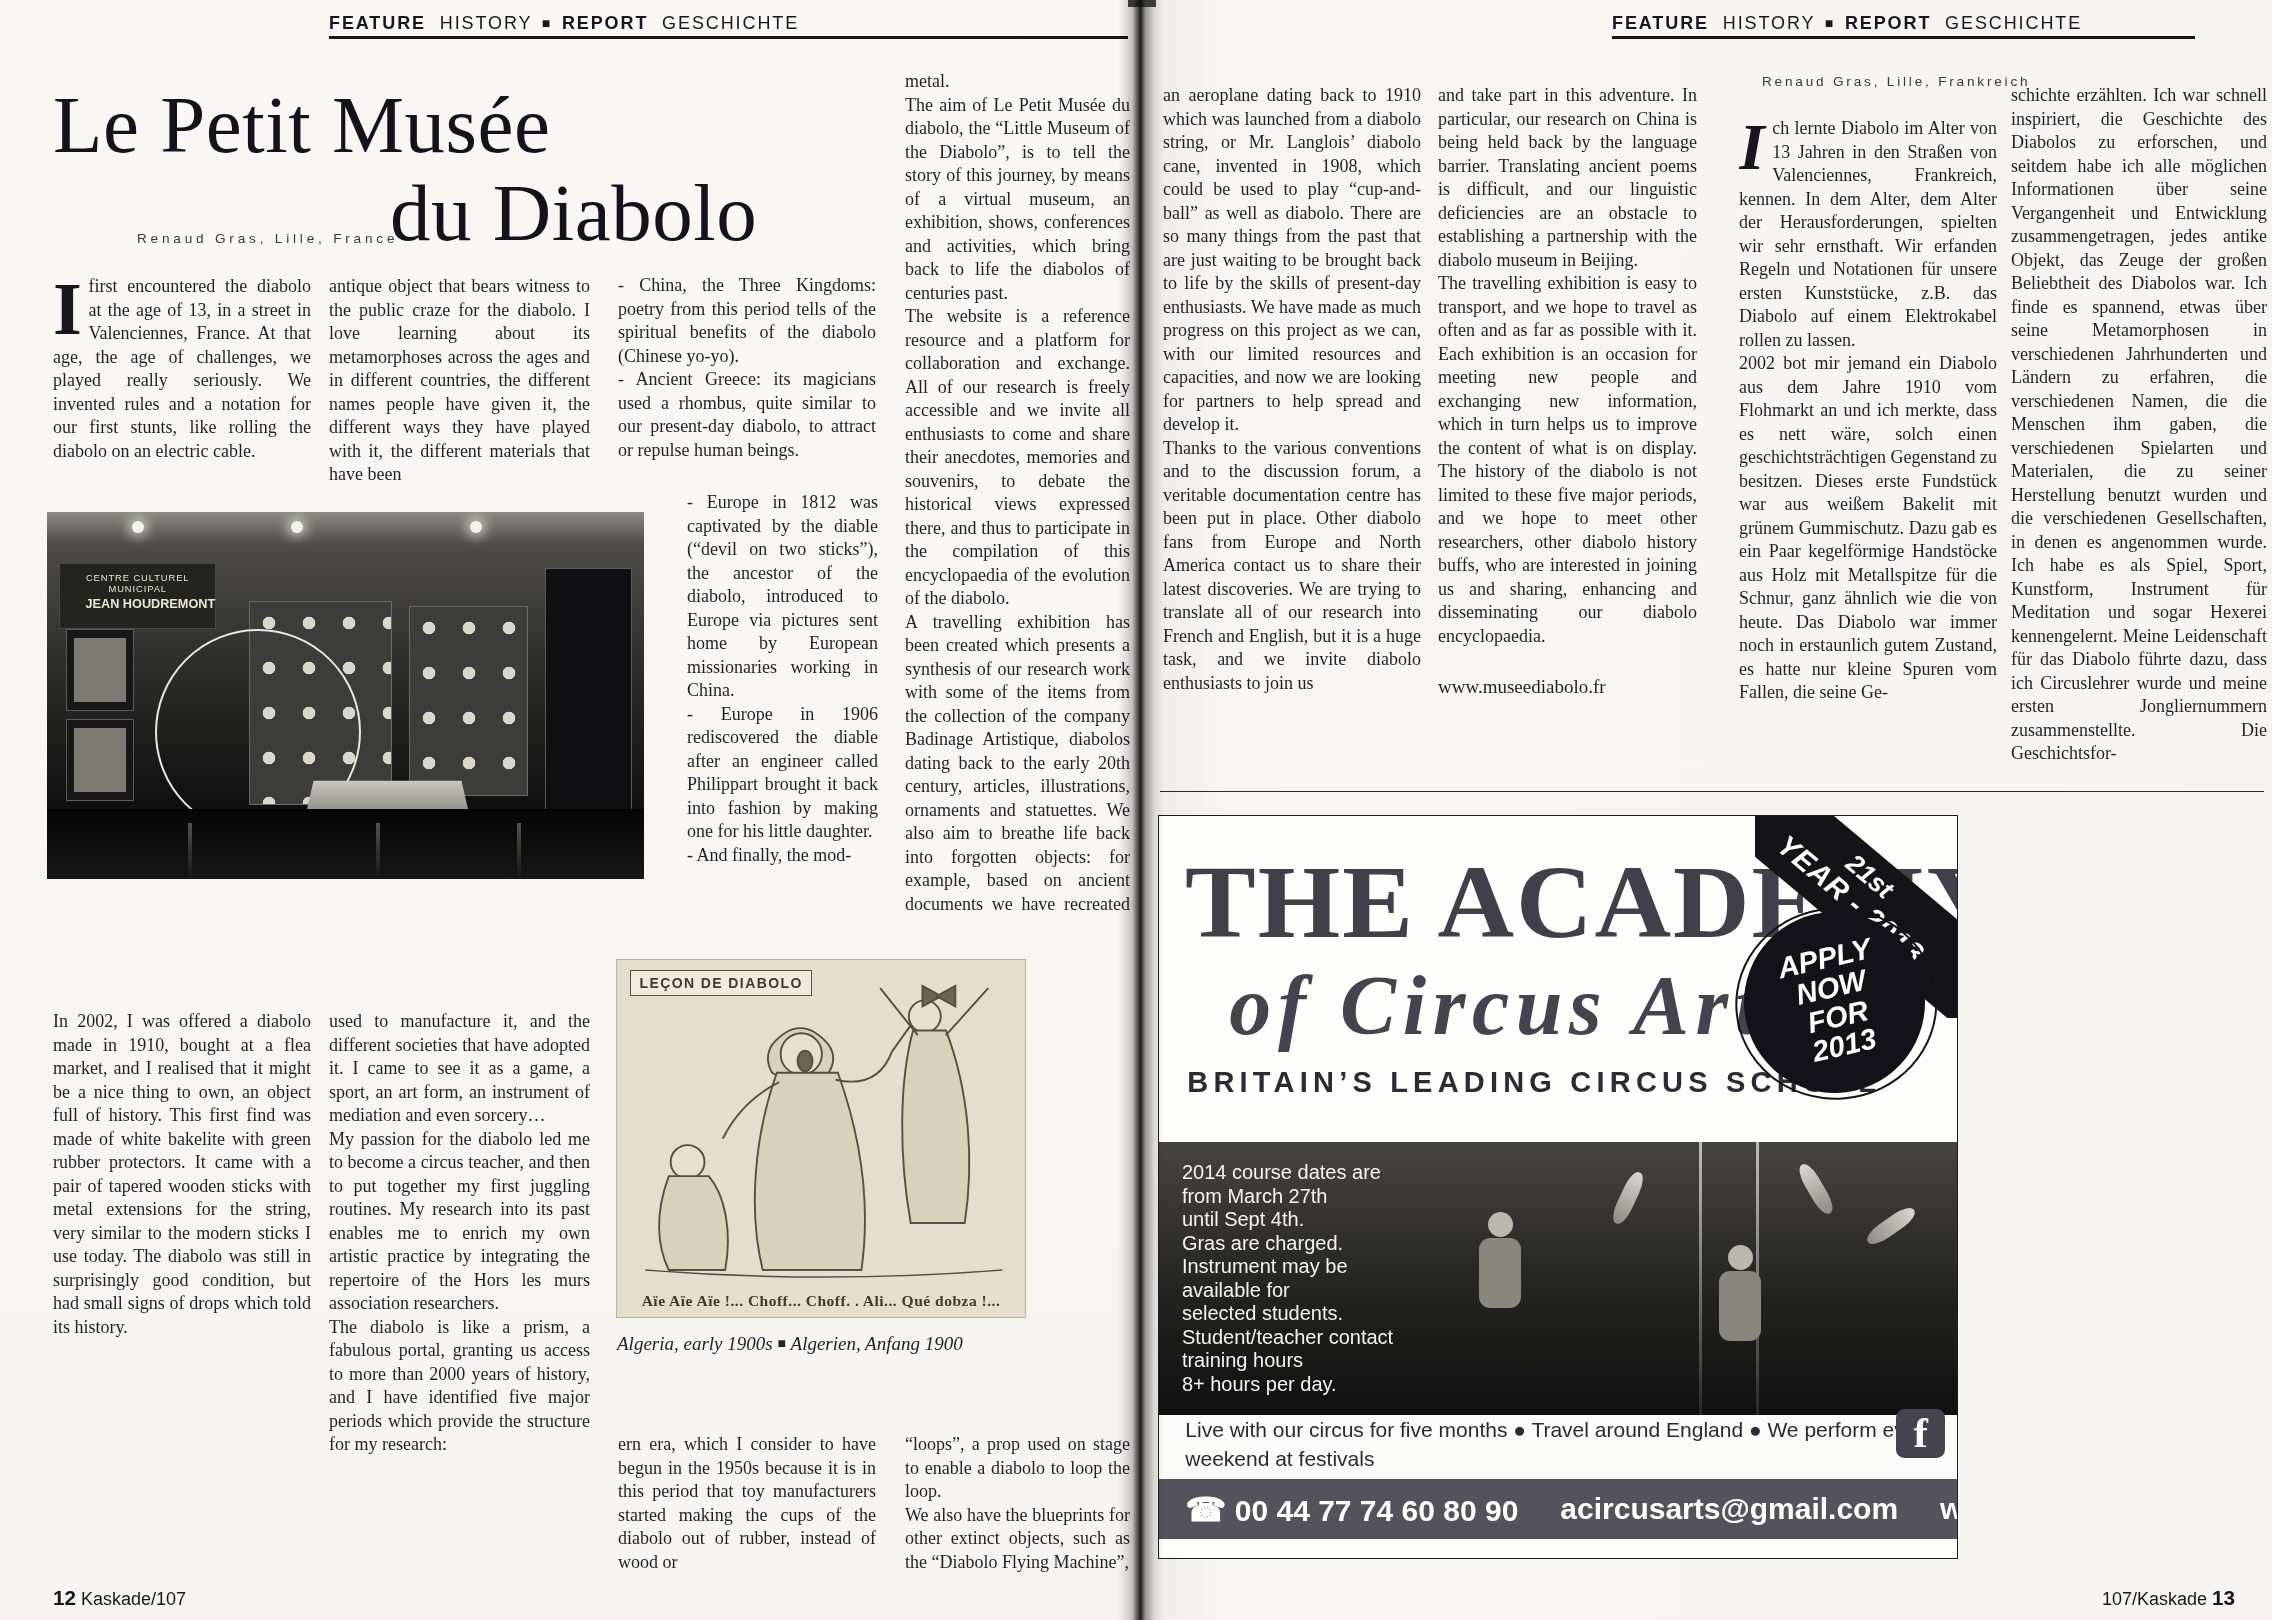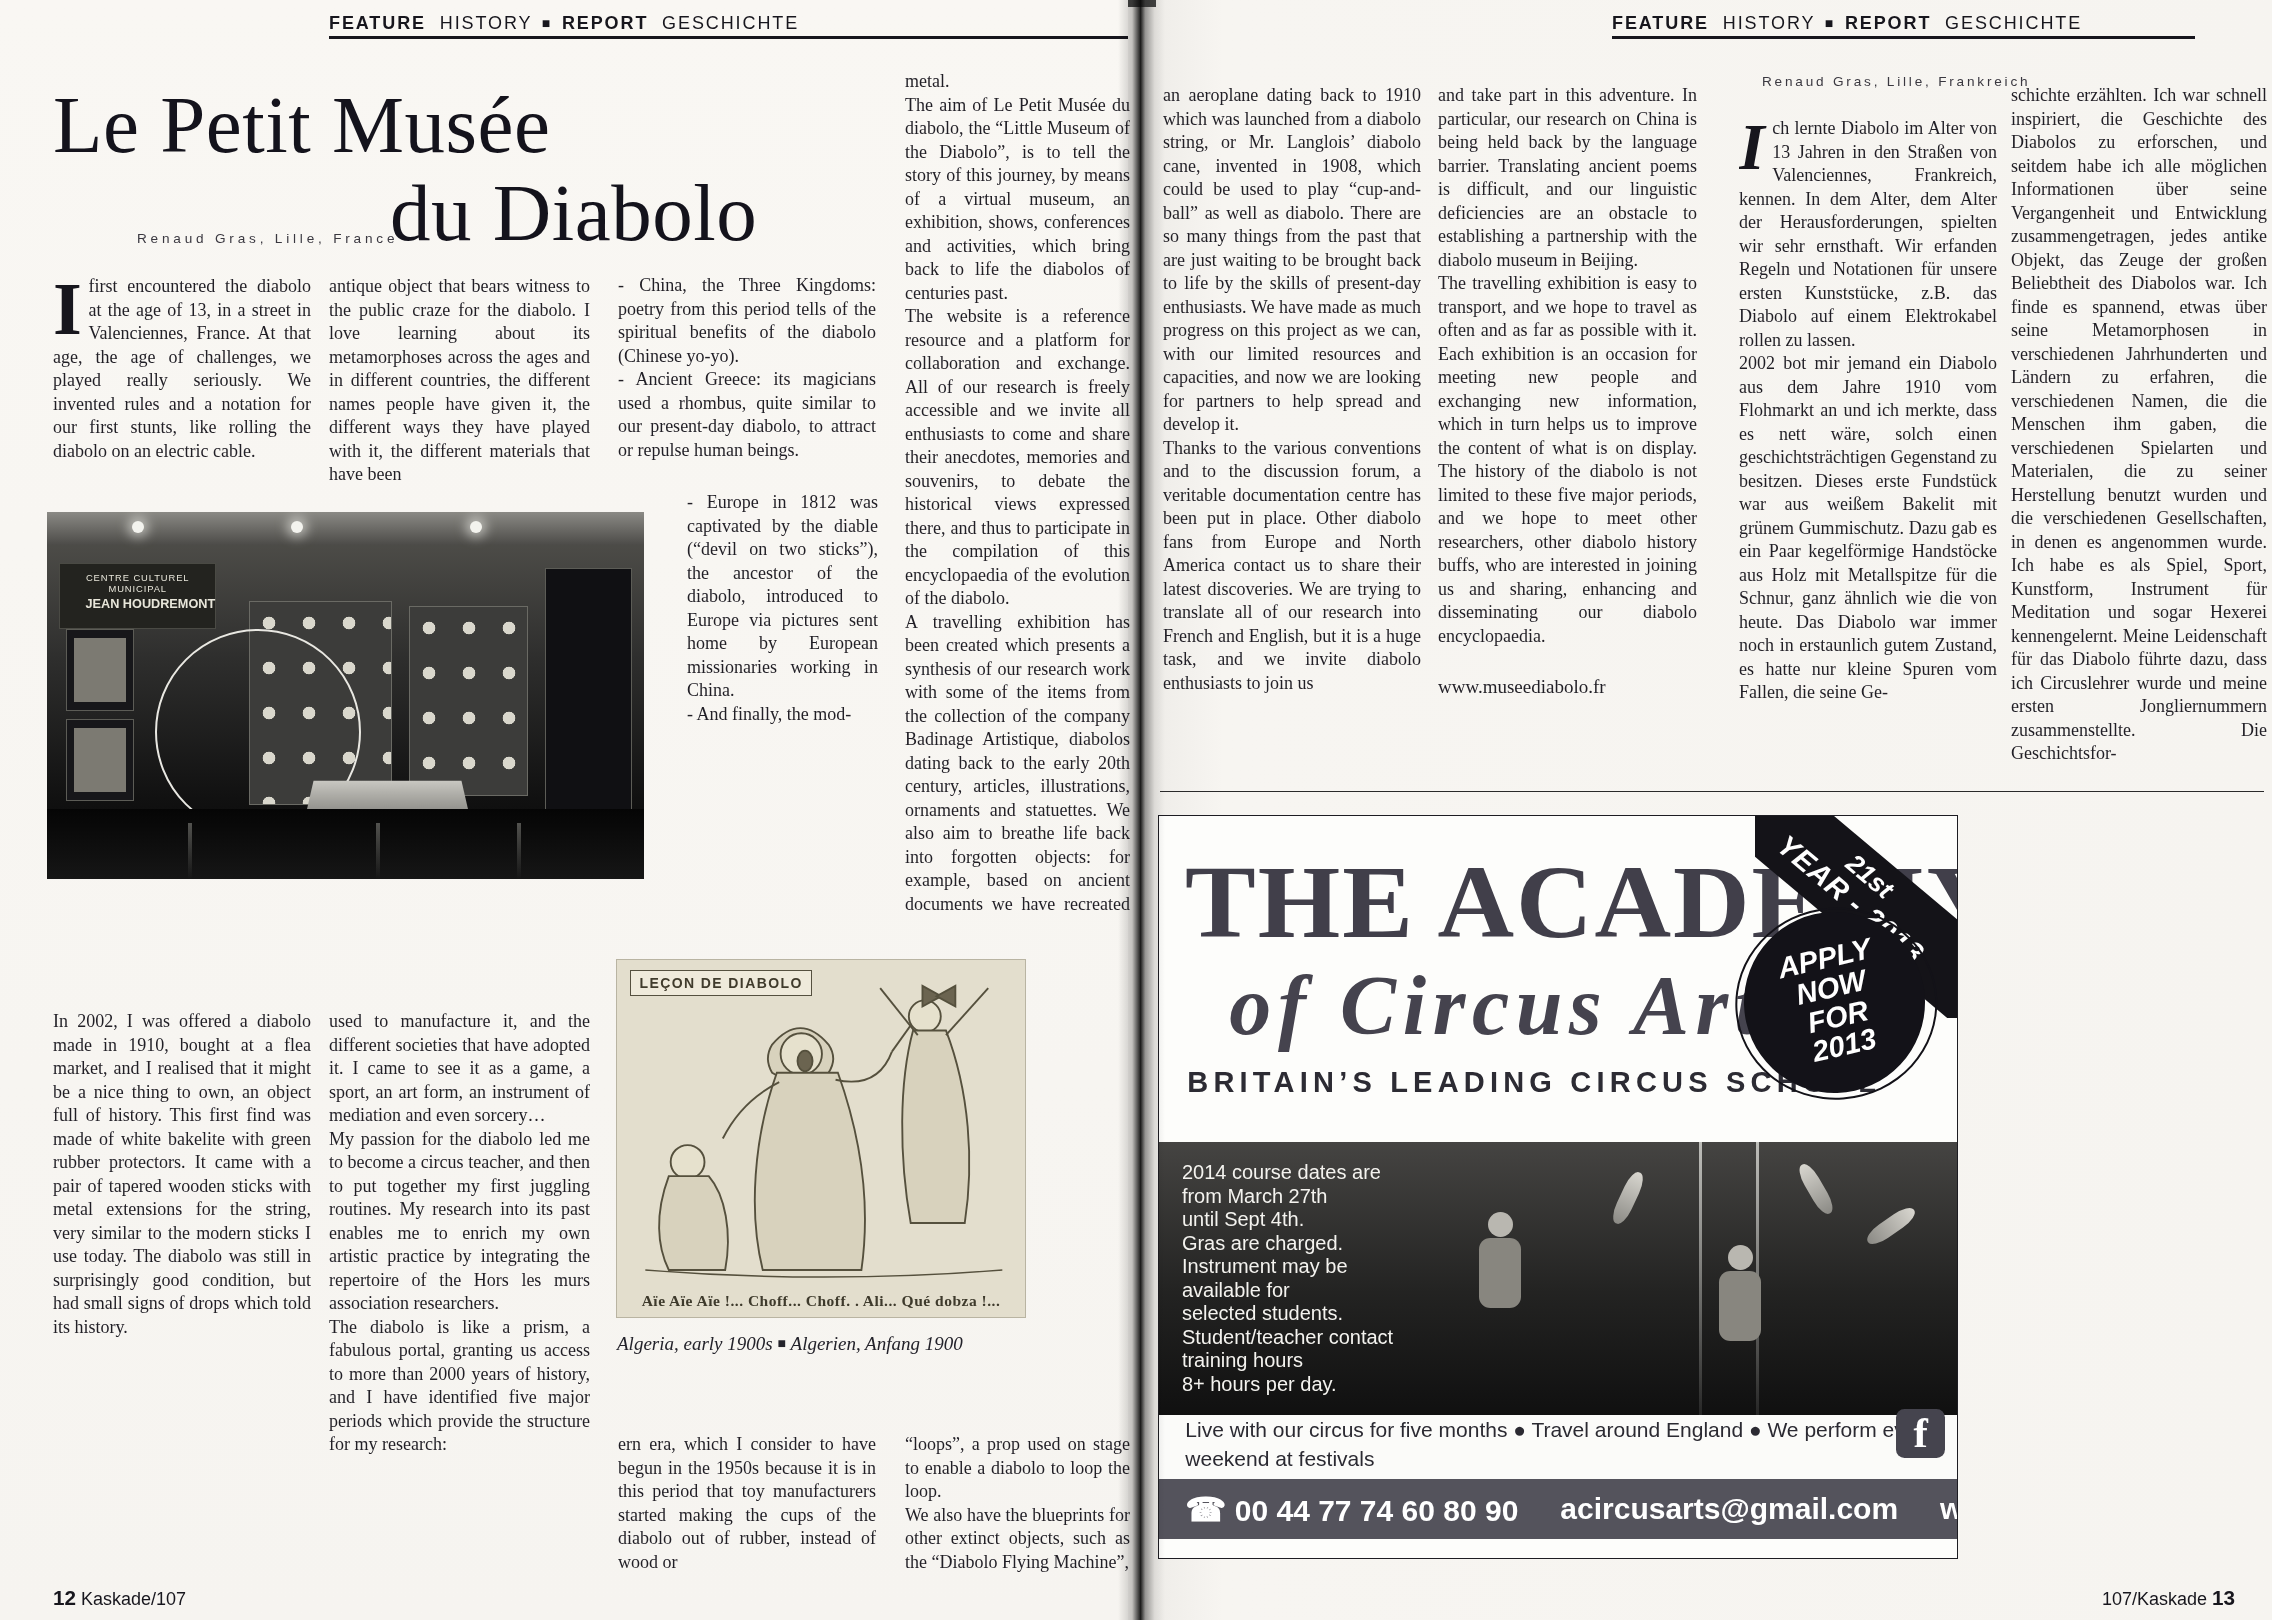--- a/index.html
+++ b/index.html
@@ -114,20 +114,21 @@
   </div>
   <div class="col" style="left:329px;top:275px;width:261px;height:235px;">
     <p class="par">antique object that bears witness to the public craze for the diabolo. I love learning about its metamorphoses across the ages and in different countries, the different names people have given it, the different ways they have played with it, the different materials that have been</p>
   </div>
   <div class="col" style="left:618px;top:274px;width:258px;height:211px;">
     <p class="par">- China, the Three Kingdoms: poetry from this period tells of the spiritual benefits of the diabolo (Chinese yo-yo).</p>
     <p class="par">- Ancient Greece: its magicians used a rhombus, quite similar to our present-day diabolo, to attract or repulse human beings.</p>
   </div>
   <div class="col" style="left:687px;top:491px;width:191px;height:437px;">
     <p class="par">- Europe in 1812 was captivated by the diable (“devil on two sticks”), the ancestor of the diabolo, introduced to Europe via pictures sent home by European missionaries working in China.</p>
+    <p class="par">- Europe in 1906 rediscovered the diable after an engineer called Philippart brought it back into fashion by making one for his little daughter.</p>
     <p class="par">- And finally, the mod-</p>
   </div>
   <div class="col" style="left:905px;top:70px;width:225px;height:846px;">
     <p class="par">metal.</p>
     <p class="par">The aim of Le Petit Musée du diabolo, the “Little Museum of the Diabolo”, is to tell the story of this journey, by means of a virtual museum, an exhibition, shows, conferences and activities, which bring back to life the diabolos of centuries past.</p>
     <p class="par">The website is a reference resource and a platform for collaboration and exchange. All of our research is freely accessible and we invite all enthusiasts to come and share their anecdotes, memories and souvenirs, to debate the historical views expressed there, and thus to participate in the compilation of this encyclopaedia of the evolution of the diabolo.</p>
     <p class="par">A travelling exhibition has been created which presents a synthesis of our research work with some of the items from the collection of the company Badinage Artistique, diabolos dating back to the early 20th century, articles, illustrations, ornaments and statuettes. We also aim to breathe life back into forgotten objects: for example, based on ancient documents we have recreated the Greek rhombus, or Sovereign’s</p>
   </div>
 
   <div class="abs photo" style="left:47px;top:512px;width:597px;height:367px;">

